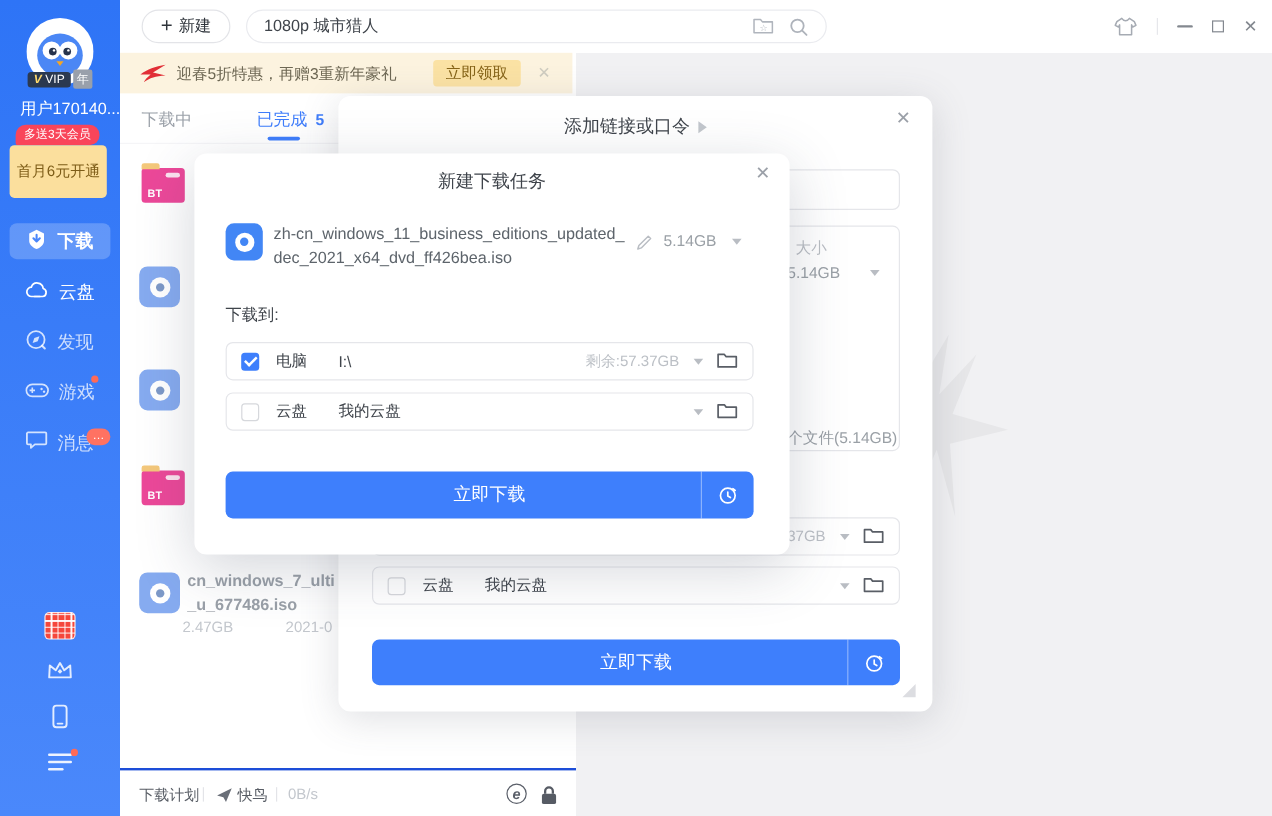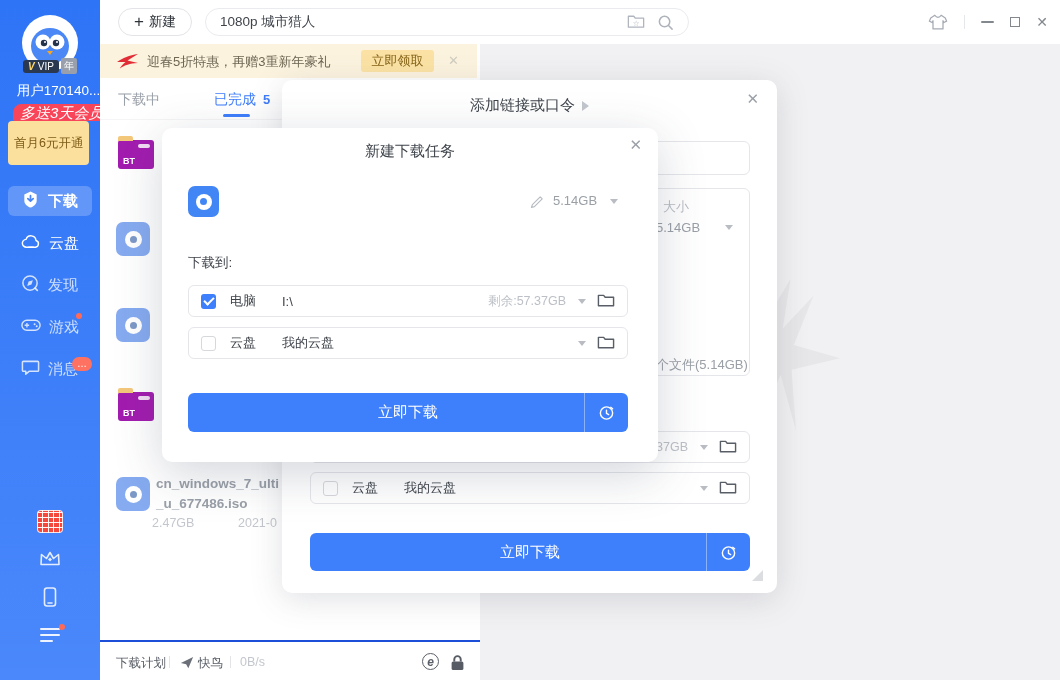--- a/index.html
+++ b/index.html
@@ -9,22 +9,22 @@
 
   
   #sidebar{position:absolute;left:0;top:0;width:100px;height:680px;
            background:linear-gradient(180deg,#2e74f6,#4a88fb);}
   .avatar{position:absolute;left:22px;top:15px;width:56px;height:56px;border-radius:50%;}
   .vip-badge{position:absolute;left:0;top:58px;width:100px;display:flex;justify-content:center;align-items:center;}
   .vip-main{background:#2b3950;border-radius:3px;padding:1px 5px;font-size:10px;color:#fff;display:flex;gap:3px;align-items:center;}
   .vip-v{color:#ffd96b;font-weight:bold;font-style:italic;}
   .vip-year{background:#99a0ab;color:#fff;border-radius:2px;padding:1px 3px;font-size:10px;margin-left:2px;}
   .username{position:absolute;left:0;top:82px;width:117px;text-align:center;color:#fff;font-size:13.5px;}
-  .promo-red{position:absolute;left:13px;top:104px;background:#f9455a;color:#fff;font-size:15px;
-             line-height:17px;padding:0 7px;border-radius:9px 9px 9px 2px;white-space:nowrap;font-style:italic;}
+  .promo-red{position:absolute;left:13px;top:104px;background:#f9455a;color:#fff;font-size:10px;
+             line-height:17px;padding:0 7px;border-radius:9px 9px 9px 2px;white-space:nowrap;}
   .promo-yellow{position:absolute;left:8px;top:121px;background:#fbdf9d;color:#7d5c17;font-size:12.5px;
              line-height:20px;padding:12px 6px;border-radius:4px;white-space:nowrap;}
   .menu-item{position:absolute;left:8px;width:84px;height:30px;display:flex;align-items:center;gap:8px;
              padding-left:13px;box-sizing:border-box;color:#fff;font-size:15px;border-radius:6px;}
   .menu-item.active{background:rgba(255,255,255,.22);font-weight:bold;}
   .menu-item.dim{color:rgba(255,255,255,.75);}
   .side-dot{position:absolute;width:6px;height:6px;border-radius:50%;background:#ff6a57;}
   .msg-badge{position:absolute;left:72px;top:357px;min-width:12px;height:14px;border-radius:8px;background:#ff7262;
              color:#fff;font-size:10px;line-height:13px;text-align:center;padding:0 4px;}
   .side-bottom{position:absolute;left:0;width:100px;display:flex;justify-content:center;}
@@ -57,21 +57,21 @@
   .banner-close{position:absolute;left:348px;top:9px;font-size:13px;color:#cfccc0;}
 
   
   #tabbar{position:absolute;left:100px;top:78px;width:380px;height:42px;background:#fff;border-bottom:1px solid #f5f5f7;box-sizing:border-box;}
   .tab1{position:absolute;left:18px;top:13px;font-size:14px;color:#9ba1a9;}
   .tab2{position:absolute;left:114px;top:13px;font-size:14px;color:#3f7efc;display:flex;gap:7px;align-items:baseline;}
   .tab2 .cnt{font-weight:bold;font-size:13px;}
   .tab-underline{position:absolute;left:123px;top:36px;width:27px;height:3px;border-radius:2px;background:#3f7efc;}
 
   #content-bg{position:absolute;left:100px;top:120px;width:380px;height:520px;background:#fff;}
-  .bt-icon{position:absolute;left:18px;width:36px;height:29px;background:#a21caf;border-radius:3px;}
+  .bt-icon{position:absolute;left:18px;width:36px;height:29px;background:#ec4899;border-radius:3px;}
   .bt-icon::before{content:"";position:absolute;top:-4px;left:0;width:15px;height:5px;background:#f4c87b;border-radius:2px 2px 0 0;}
   .bt-icon::after{content:"";position:absolute;top:4px;right:4px;width:12px;height:4px;background:#fff;border-radius:2px;opacity:.85;}
   .bt-label{position:absolute;left:5px;bottom:3px;color:#fff;font-size:9px;font-weight:bold;}
   .iso-icon{position:absolute;left:16px;width:34px;height:34px;border-radius:7px;background:#86abf0;
             display:flex;align-items:center;justify-content:center;}
   .iso-ring{width:17px;height:17px;border-radius:50%;background:#fff;display:flex;align-items:center;justify-content:center;}
   .iso-ring::after{content:"";width:7px;height:7px;border-radius:50%;background:#7d99c8;}
   .item5-name{position:absolute;left:56px;top:354px;width:235px;font-size:13.5px;font-weight:600;color:#9aa0a8;line-height:20px;}
   .item5-meta{position:absolute;top:396px;font-size:12.5px;color:#c3c7cd;}
 
@@ -370,20 +370,23 @@
     <div class="ad-resize"></div>
   </div>
 
   <div id="modal">
     <div class="dlg-title" style="top:14px;">新建下载任务</div>
     <div class="dlg-close" style="right:16px;top:9px;">✕</div>
 
     <div class="iso-big">
         <span class="iso-ring"></span>
       </div>
+    <div class="m-name">
+      <span>zh-cn_windows_11_business_editions_updated</span><span>_dec_2021_x64_dvd_ff426bea.iso</span>
+    </div>
     <span class="m-pencil">
       <svg width="16" viewBox="0 0 16 16">
           <path d="M2.5 13.5 L3.4 10.6 L11.2 2.8 L13.2 4.8 L5.4 12.6 Z" fill="none" stroke="#b9bdc3" stroke-width="1.2" stroke-linejoin="round"></path>
         </svg>
     </span>
     <span class="m-size">5.14GB</span>
     <span class="caret m-caret"></span>
 
     <div class="m-saveto">下载到:</div>
 

